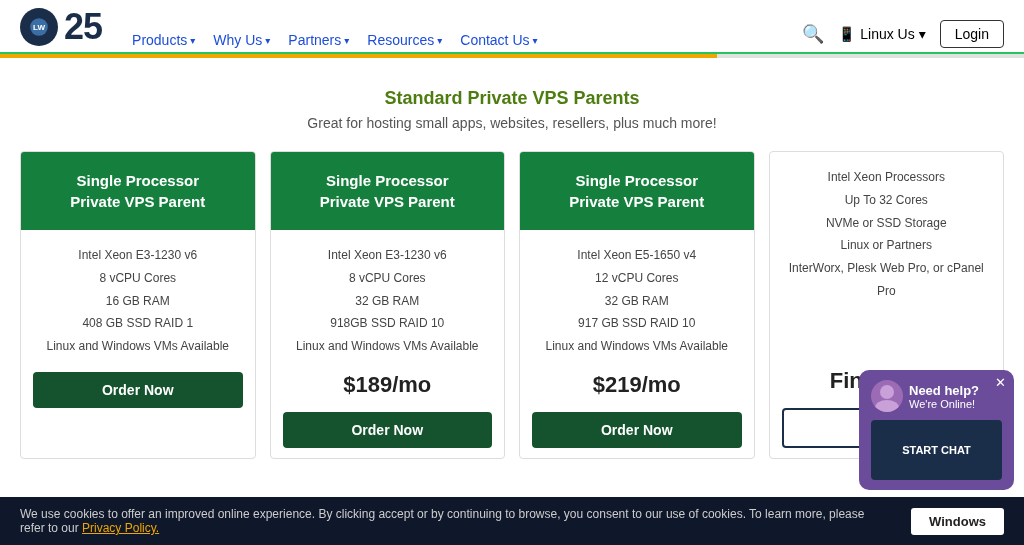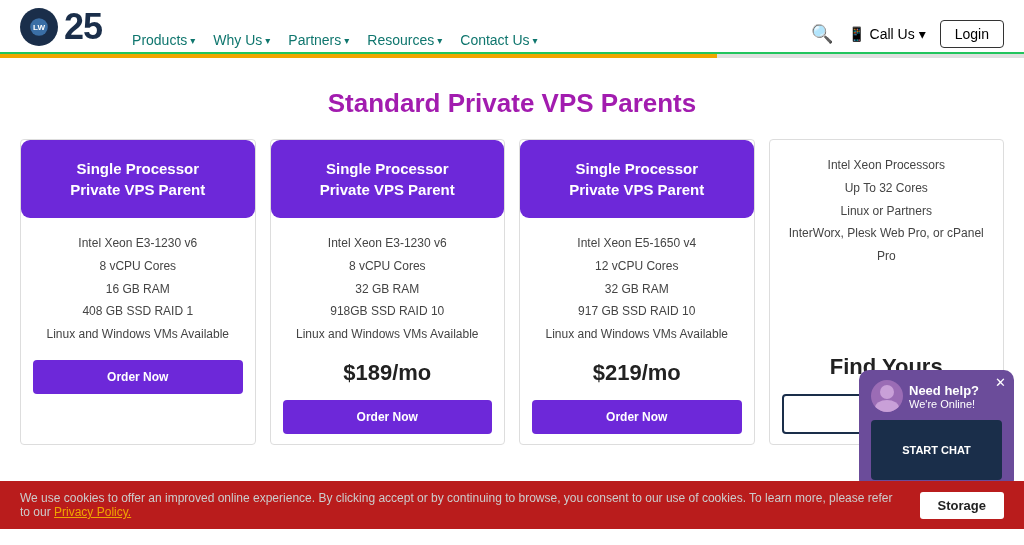--- a/index.html
+++ b/index.html
@@ -14,76 +14,76 @@
     .logo-circle {
       width: 38px; height: 38px; border-radius: 50%; background: #1a2e4a;
       display: flex; align-items: center; justify-content: center;
       color: #fff; font-size: 10px; font-weight: bold; margin-right: 6px;
     }
     .logo-25 {
       font-size: 36px; font-weight: bold; color: #1a2e4a; letter-spacing: -1px;
     }
     .nav-links { display: flex; gap: 18px; flex: 1; }
     .nav-link {
-      color: #0f766e; text-decoration: none; font-size: 14px; font-weight: 500;
+      color: #1d4ed8; text-decoration: none; font-size: 14px; font-weight: 500;
       display: flex; align-items: center; gap: 3px; cursor: pointer;
     }
     .nav-link .chevron { font-size: 10px; }
     .nav-actions { display: flex; align-items: center; gap: 14px; }
     .nav-icon { font-size: 18px; cursor: pointer; color: #333; }
     .nav-call { display: flex; align-items: center; gap: 4px; font-size: 14px; font-weight: 500; cursor: pointer; }
     .nav-login {
       border: 1px solid #333; padding: 5px 14px; border-radius: 4px;
       font-size: 14px; cursor: pointer; background: #fff;
     }
 
     
     .progress-bar-wrap { width: 100%; height: 4px; background: #e0e0e0; }
     .progress-bar-fill { height: 4px; background: #f0a500; width: 70%; }
 
     
     .main { padding: 30px 20px 20px; }
 
     
     .section-header { text-align: center; margin-bottom: 20px; }
-    .section-title { font-size: 26px; font-weight: bold; color: #a21caf; margin-bottom: 6px; }
+    .section-title { font-size: 18px; font-weight: bold; color: #4d7c0f; margin-bottom: 6px; }
     .section-sub { font-size: 14px; color: #555; }
 
     
     .cards-grid { display: grid; grid-template-columns: repeat(4, 1fr); gap: 14px; margin-bottom: 30px; }
 
     .card {
       border: 1px solid #ddd; border-radius: 4px; overflow: hidden;
       display: flex; flex-direction: column;
     }
     .card-header {
-      background: #6d28d9; color: #fff; text-align: center;
-      padding: 18px 12px; font-size: 15px; font-weight: bold; line-height: 1.4; border-radius: 9px;
+      background: #15803d; color: #fff; text-align: center;
+      padding: 18px 12px; font-size: 15px; font-weight: bold; line-height: 1.4;
     }
     .card-body {
       flex: 1; padding: 14px 12px 10px; text-align: center;
       display: flex; flex-direction: column;
     }
     .card-specs { list-style: none; font-size: 12px; color: #444; line-height: 1.9; margin-bottom: 14px; }
     .card-price { font-size: 22px; font-weight: bold; color: #222; margin-bottom: 14px; margin-top: auto; }
     .btn-order {
-      background: #6d28d9; color: #fff; border: none; padding: 10px 0;
-      border-radius: 4px; font-size: 12px; font-weight: bold; cursor: pointer;
+      background: #14532d; color: #fff; border: none; padding: 10px 0;
+      border-radius: 4px; font-size: 14px; font-weight: bold; cursor: pointer;
       width: 100%;
     }
     .btn-view {
       background: transparent; color: #1a2e4a; border: 2px solid #1a2e4a;
       padding: 10px 0; border-radius: 4px; font-size: 14px; font-weight: bold;
       cursor: pointer; width: 100%;
     }
 
     
     .cookie-banner {
-      position: fixed; bottom: 16px; left: 0; right: 0;
-      background: #b91c1c; color: #ccc; font-size: 12px;
+      position: fixed; bottom: 0; left: 0; right: 0;
+      background: #0f172a; color: #ccc; font-size: 12px;
       padding: 10px 20px; display: flex; align-items: center; justify-content: space-between; z-index: 100;
     }
     .cookie-text a { color: #f0a500; text-decoration: underline; }
     .cookie-accept {
       background: #fff; color: #222; border: none; padding: 6px 18px;
       border-radius: 3px; font-size: 13px; font-weight: bold; cursor: pointer; white-space: nowrap; margin-left: 20px;
     }
   </style>
 </head>
 <body>
@@ -119,35 +119,36 @@
     <a class="nav-link">
       <span>Contact Us</span>
       <span class="chevron">▾</span>
     </a>
   </div>
 
   <div class="nav-actions">
     <span class="nav-icon">🔍</span>
     <div class="nav-call">
       <span>📱</span>
-      <span>Call Us</span>
+      <span>Linux Us</span>
       <span class="chevron">▾</span>
     </div>
     <button class="nav-login">Login</button>
   </div>
 </nav>
 
 <div class="progress-bar-wrap">
   <div class="progress-bar-fill"></div>
 </div>
 
 <div class="main">
 
   <div class="section-header">
     <h2 class="section-title">Standard Private VPS Parents</h2>
+    <p class="section-sub">Great for hosting small apps, websites, resellers, plus much more!</p>
   </div>
 
   <div class="cards-grid">
 
     <div class="card">
       <div class="card-header">Single Processor<br>Private VPS Parent</div>
       <div class="card-body">
         <ul class="card-specs">
           <li>Intel Xeon E3-1230 v6</li>
           <li>8 vCPU Cores</li>
@@ -187,20 +188,21 @@
         <div class="card-price">$219/mo</div>
         <button class="btn-order">Order Now</button>
       </div>
     </div>
 
     <div class="card">
       <div class="card-body">
         <ul class="card-specs">
           <li>Intel Xeon Processors</li>
           <li>Up To 32 Cores</li>
+          <li>NVMe or SSD Storage</li>
           <li>Linux or Partners</li>
           <li>InterWorx, Plesk Web Pro, or cPanel Pro</li>
         </ul>
         <div class="card-price">Find Yours</div>
         <button class="btn-view">View All</button>
       </div>
     </div>
 
   </div>
 
@@ -221,14 +223,14 @@
     </div>
   </div>
   <button style="background:#1a2e4a;color:#fff;border:none;padding:24px 0;border-radius:4px;font-size:11px;font-weight:bold;cursor:pointer;width:100%;margin-top:4px;">START CHAT</button>
 </div>
 
 <div class="cookie-banner">
   <span class="cookie-text">
     <span>We use cookies to offer an improved online experience. By clicking accept or by continuing to browse, you consent to our use of cookies. To learn more, please refer to our </span>
     <a href="#" style="color:#f0a500;">Privacy Policy.</a>
   </span>
-  <button class="cookie-accept">Storage</button>
+  <button class="cookie-accept">Windows</button>
 </div>
 
 </body></html>

